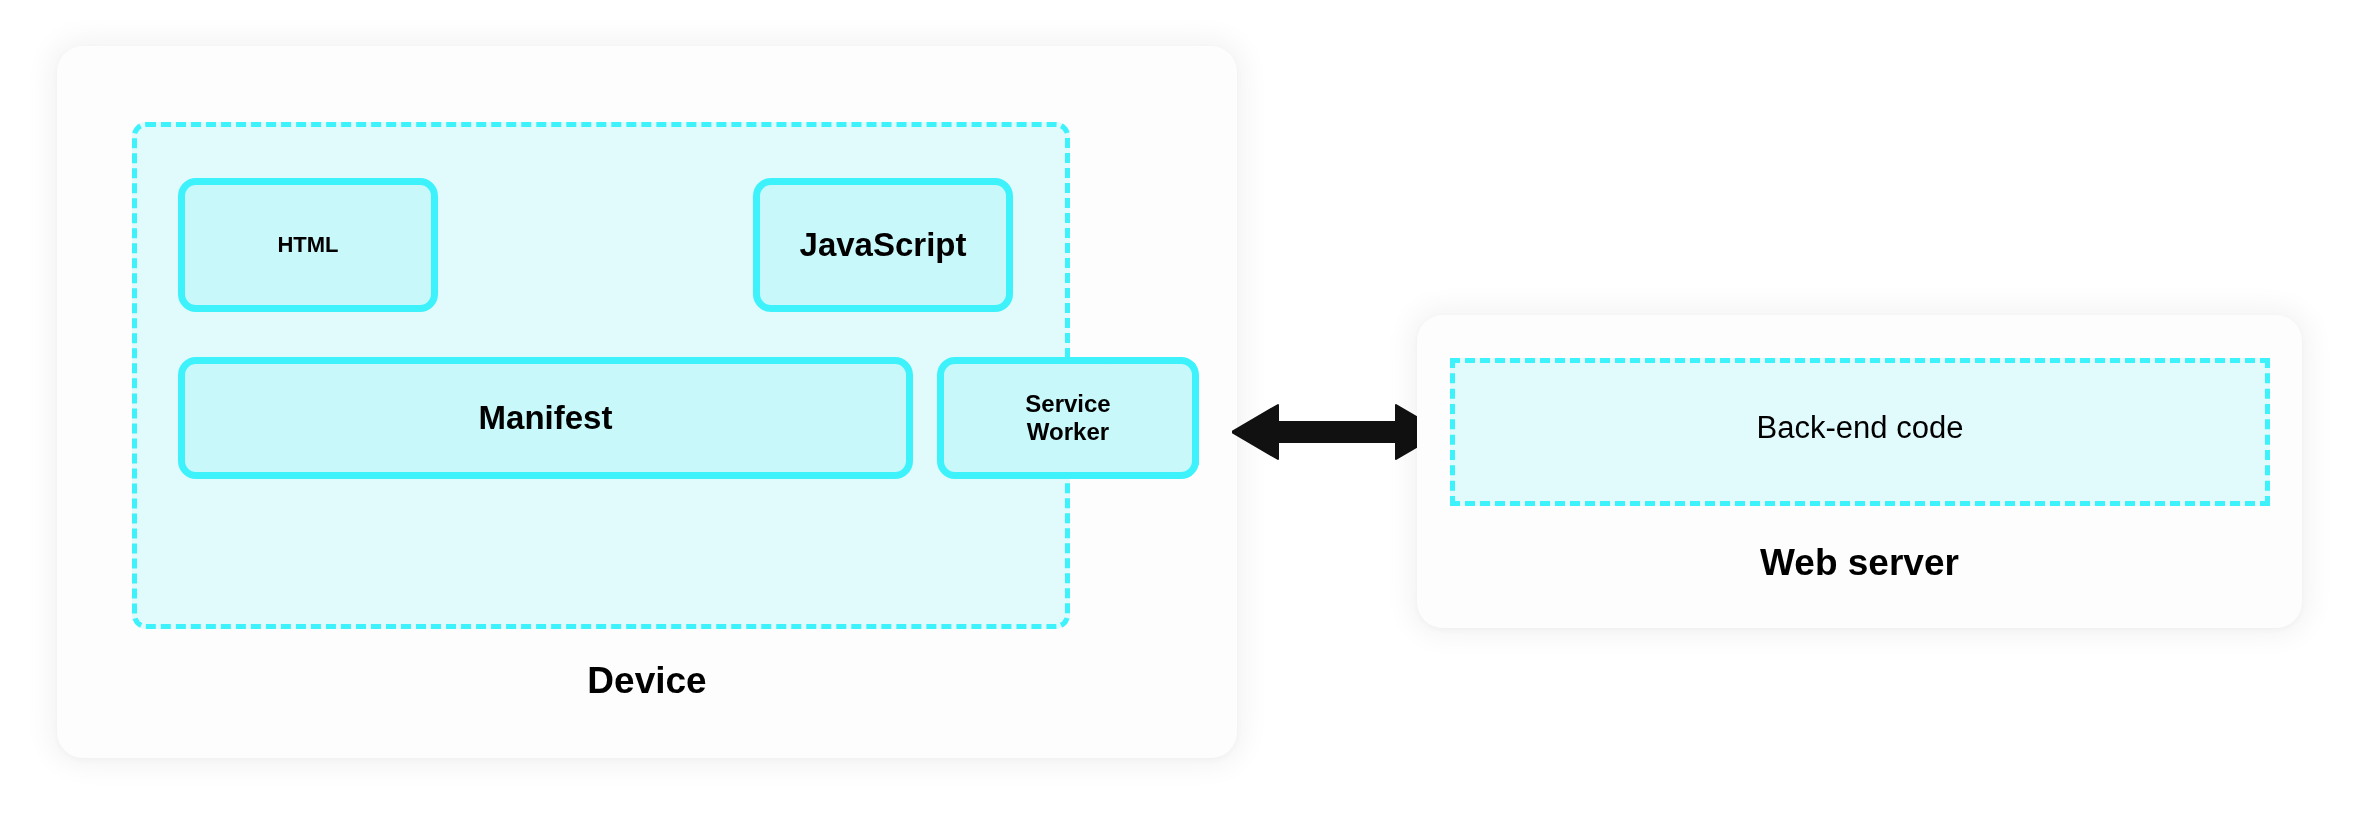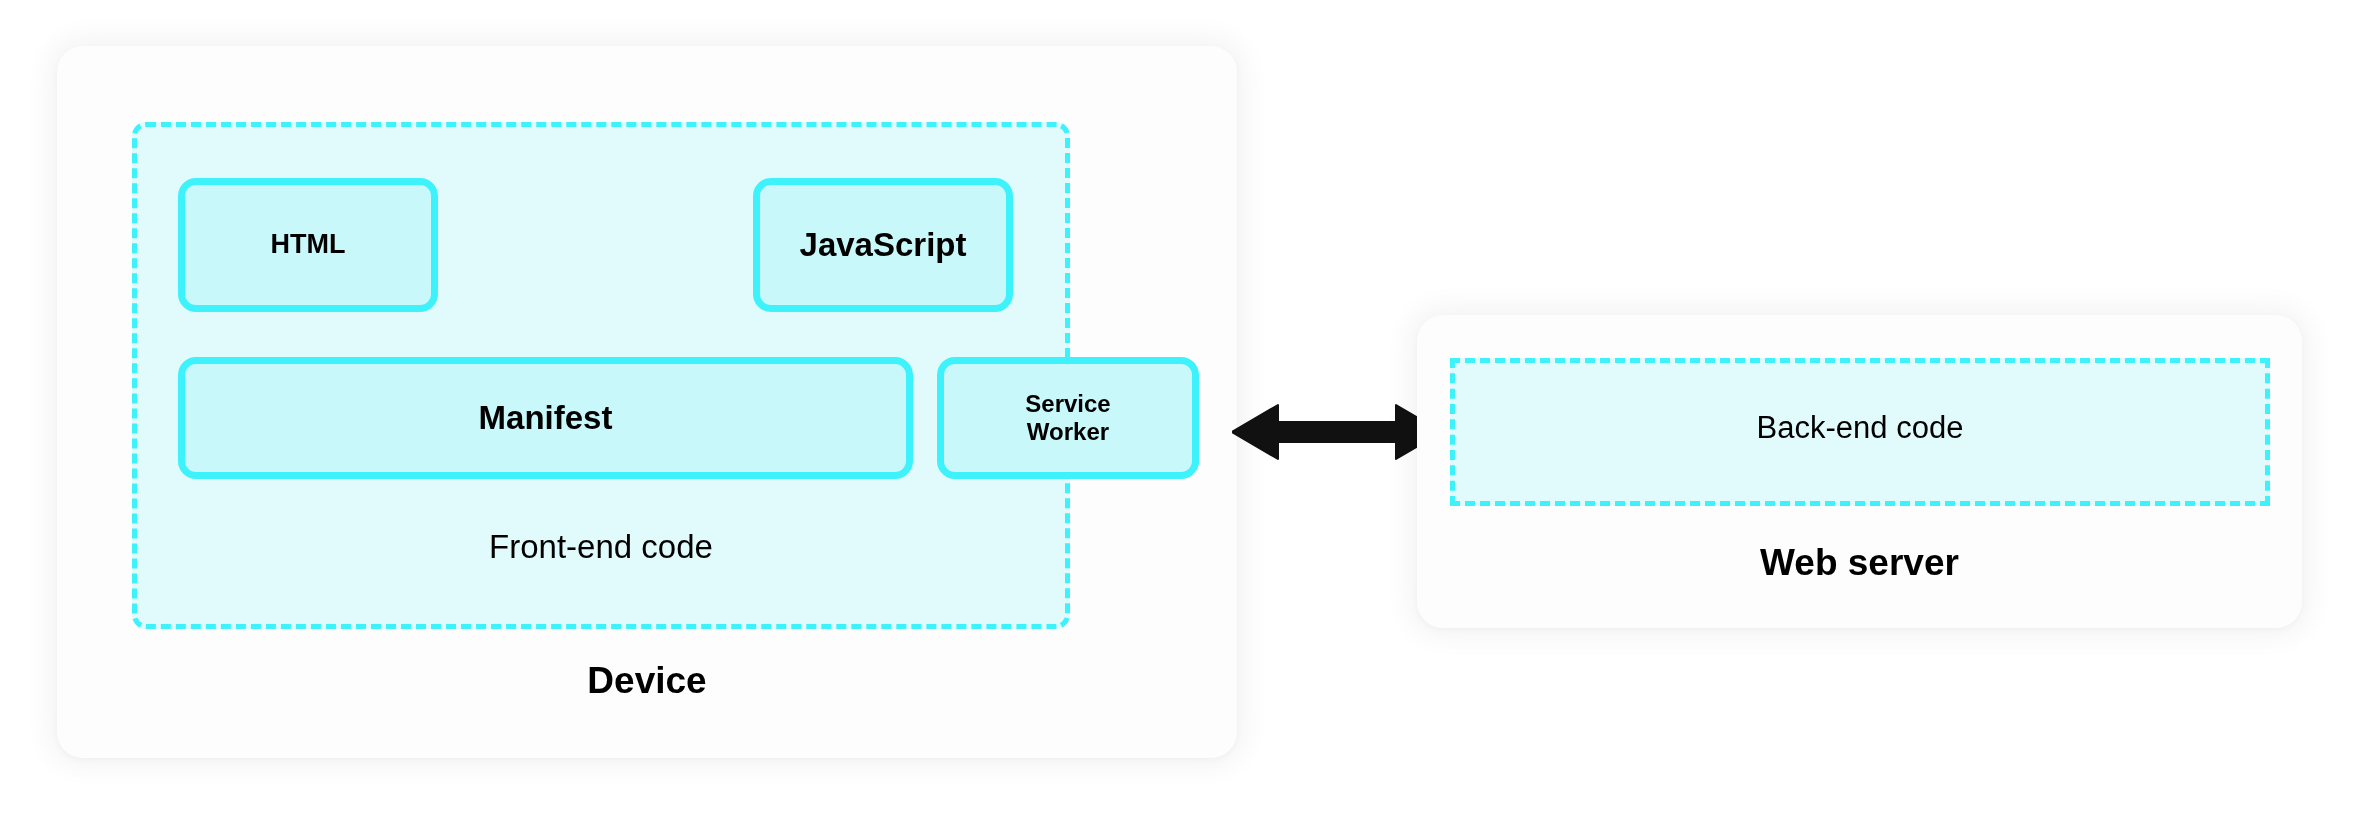--- a/index.html
+++ b/index.html
@@ -77,21 +77,21 @@
     box-sizing: border-box;
     display: flex;
     align-items: center;
     justify-content: center;
     text-align: center;
     color: #000000;
     font-weight: bold;
     line-height: 1.18;
   }
 
-  #html-box   { left: 178px; top: 178px; width: 260px; height: 134px; font-size: 27px; }
+  #html-box   { left: 178px; top: 178px; width: 260px; height: 134px; font-size: 22px; }
   #css-box    { left: 464px; top: 178px; width: 260px; height: 134px; font-size: 33px; }
   #js-box     { left: 753px; top: 178px; width: 260px; height: 134px; font-size: 33px; }
 
   #manifest-box {
     left: 178px;
     top: 357px;
     width: 735px;
     height: 122px;
     font-size: 33px;
   }
@@ -190,21 +190,20 @@
 
   <div class="sbox" id="sw-box">
     <span id="sw-label">
       <span>Service</span><br>
       <span>Worker</span>
     </span>
   </div>
 
   <div id="sw-dotted"></div>
 
-  <div class="caption regular" id="frontend-caption">Front-end code</div>
   <div class="caption bold" id="device-caption">Device</div>
 
   <svg id="link-arrow" viewBox="0 0 210 74">
     <g fill="#111111" stroke="#111111" stroke-width="2" stroke-linejoin="round">
       <path d="M 0,37 L 46,10 L 46,27 L 164,27 L 164,10 L 210,37 L 164,64 L 164,47 L 46,47 L 46,64 Z"></path>
     </g>
   </svg>
 
   <div class="card" id="server-card"></div>
 

